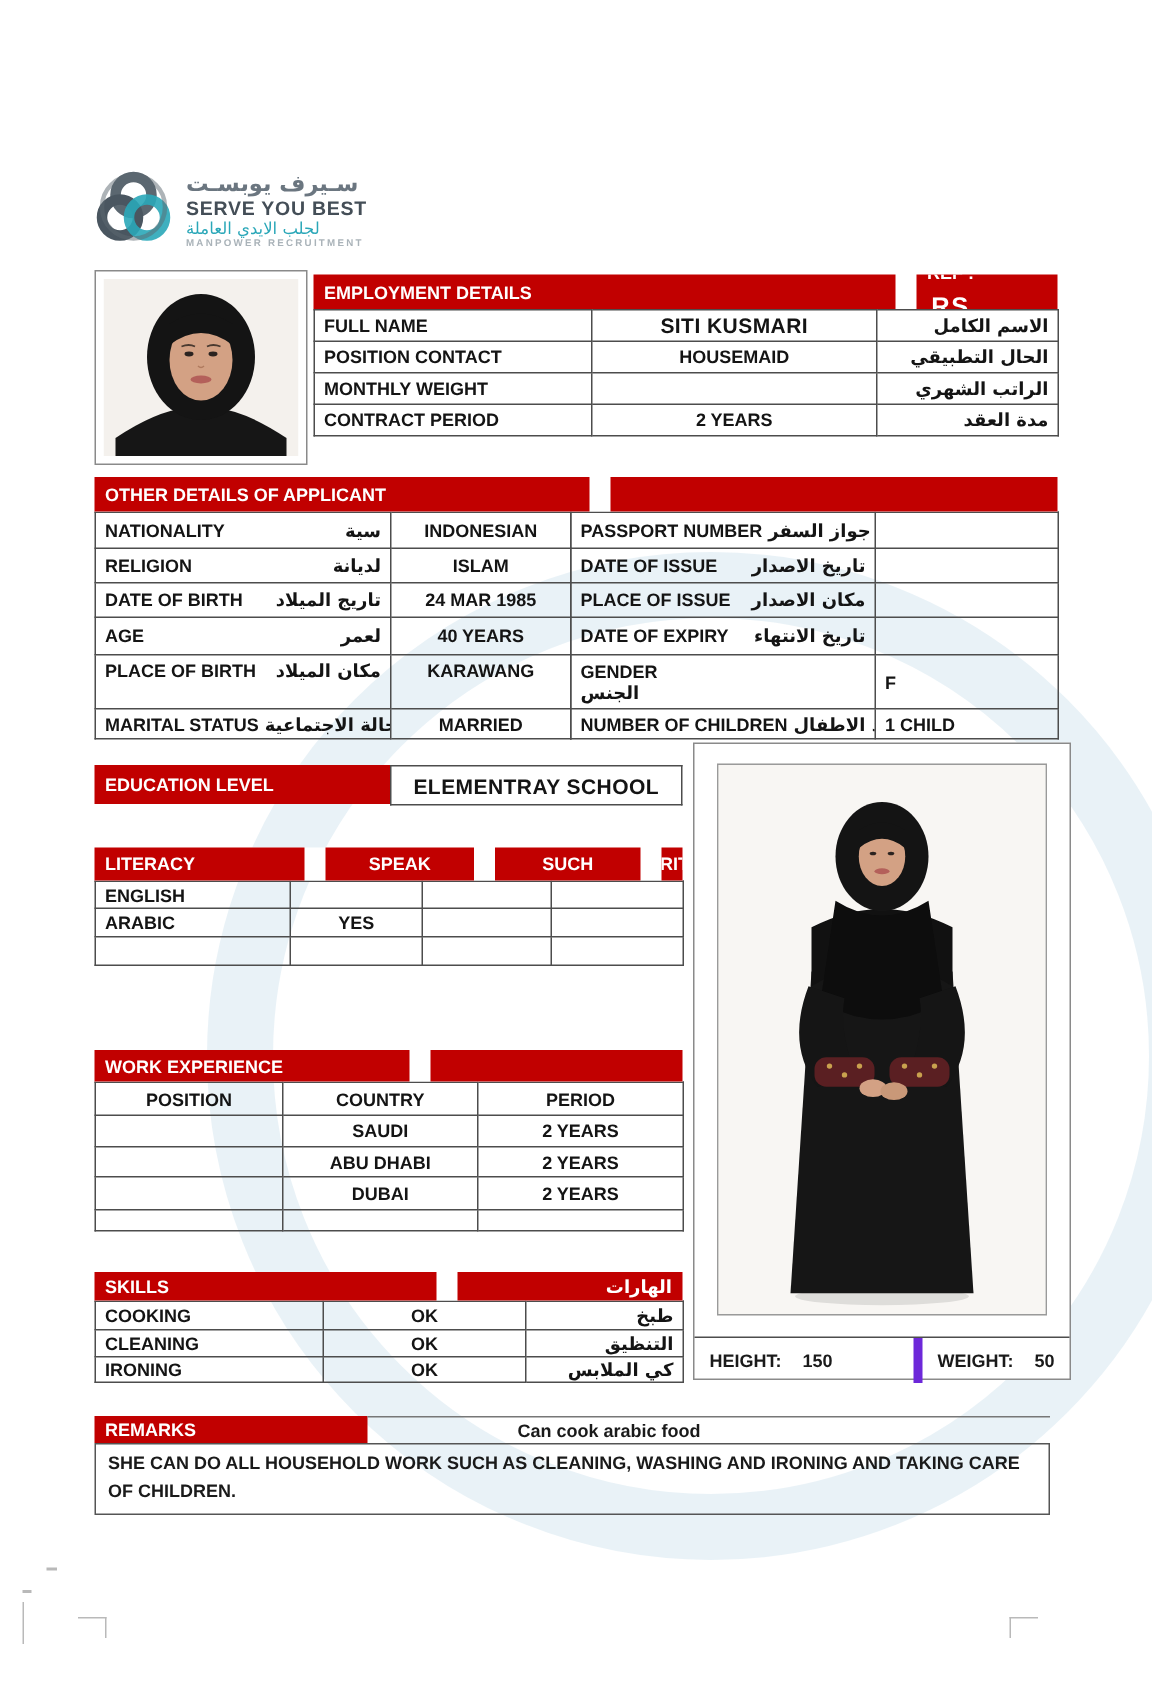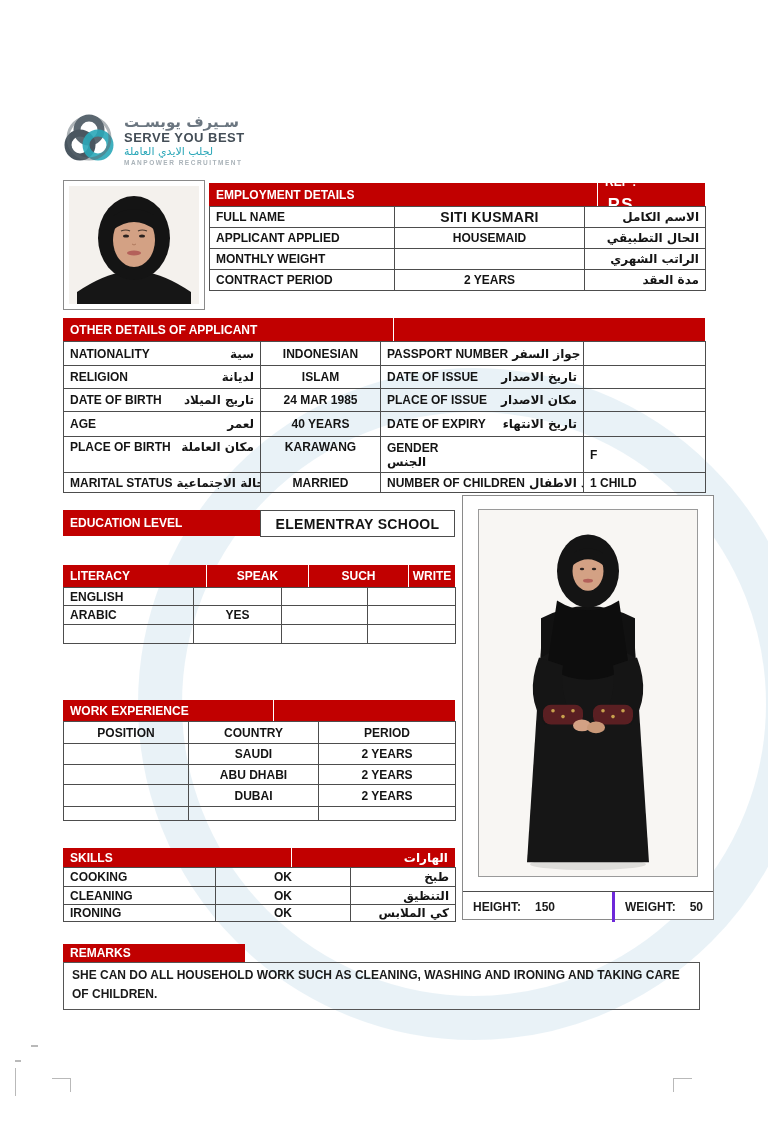--- a/index.html
+++ b/index.html
@@ -1,21 +1,21 @@
 <!DOCTYPE html>
 <html><head>
 <meta charset="utf-8">
 <style>
   html,body{margin:0;padding:0;background:#fff;}
   .page{position:relative;width:768px;height:1134px;background:#fff;overflow:hidden;
         font-family:"Liberation Sans",sans-serif;color:#1a1a1a;}
   .wm{position:absolute;left:138px;top:368px;width:584px;height:584px;border:44px solid #d7e8f1;
       border-radius:50%;opacity:.55;z-index:0;}
   
-  .bar{position:absolute;z-index:2;display:flex;background:#fff;gap:1px;}
+  .bar{position:absolute;z-index:2;display:flex;background:#fff;gap:14px;}
   .bar>div{background:#c10000;color:#fff;font-weight:bold;font-size:12px;display:flex;
            align-items:center;padding:0 7px;overflow:hidden;white-space:nowrap;}
   
   table{border-collapse:collapse;table-layout:fixed;position:absolute;z-index:1;background:transparent;}
   td{border:1px solid #4d4d4d;padding:0 6px;font-size:12px;font-weight:bold;color:#141414;
      overflow:hidden;white-space:nowrap;vertical-align:middle;}
   .lbl{text-align:left;}
   .val{text-align:center;}
   .vall{text-align:left;}
   .ar{text-align:right;direction:rtl;font-family:"DejaVu Sans",sans-serif;font-size:12px;}
@@ -37,21 +37,21 @@
   .headshot svg{display:block;width:100%;height:100%;}
   .bodypanel{position:absolute;left:462px;top:495px;width:252px;height:425px;background:#fff;
              border:1px solid #8a8a8a;box-sizing:border-box;z-index:3;}
   .bodyphoto{position:absolute;left:15px;top:13px;width:220px;height:368px;border:1px solid #9a9a9a;
              box-sizing:border-box;background:#f8f6f3;}
   .bodyphoto svg{display:block;width:100%;height:100%;}
   .hwrow{position:absolute;left:0;top:395px;width:250px;height:30px;border-top:1px solid #4d4d4d;
          display:flex;}
   .hwcell{display:flex;align-items:center;gap:14px;padding:0 10px;font-size:12px;font-weight:bold;
           box-sizing:border-box;}
-  .hwcell.h{width:155px;border-right:3px solid #6d28d9;}
+  .hwcell.h{width:155px;border-right:6px solid #6d28d9;}
   .hwcell.w{flex:1;}
   
   .remrow{position:absolute;left:63px;top:944px;width:637px;height:18px;display:flex;z-index:1;}
   .remlabel{width:182px;background:#c10000;color:#fff;font-weight:bold;font-size:12px;
             display:flex;align-items:center;padding:0 7px;box-sizing:border-box;}
   .remsummary{flex:1;display:flex;align-items:center;font-size:12px;font-weight:bold;
               padding-left:100px;border-top:1px solid #777;}
   .rembox{position:absolute;left:63px;top:962px;width:637px;height:48px;border:1px solid #555;
           box-sizing:border-box;font-size:12px;font-weight:bold;padding:3px 8px;line-height:1.55;
           z-index:1;background:transparent;}
@@ -117,21 +117,21 @@
         <col style="width:190px">
         <col style="width:121px">
       </colgroup>
     <tbody>
         <tr style="height:21px">
       <td class="lbl">FULL NAME</td>
       <td class="val big">SITI KUSMARI</td>
       <td class="ar">الاسم الكامل</td>
     </tr>
     <tr style="height:21px">
-      <td class="lbl">APPLICANT APPLIED</td>
+      <td class="lbl">POSITION CONTACT</td>
       <td class="val">HOUSEMAID</td>
       <td class="ar">الحال التطبيقي</td>
     </tr>
     <tr style="height:21px">
       <td class="lbl">MONTHLY WEIGHT</td>
       <td class="val"></td>
       <td class="ar">الراتب الشهري</td>
     </tr>
     <tr style="height:21px">
       <td class="lbl">CONTRACT PERIOD</td>
@@ -185,21 +185,21 @@
               <span class="en">AGE</span>
               <span class="arr">لعمر</span>
             </div>
           </td>
       <td class="val">40  YEARS</td>
     </tr>
     <tr style="height:36px">
       <td style="vertical-align:top;padding-top:3px;">
             <div class="split">
               <span class="en">PLACE OF BIRTH</span>
-              <span class="arr">مكان العاملة</span>
+              <span class="arr">مكان الميلاد</span>
             </div>
           </td>
       <td class="val" style="vertical-align:top;padding-top:3px;">KARAWANG</td>
     </tr>
     <tr style="height:20px">
       <td>
             <div class="split">
               <span class="en">MARITAL STATUS</span>
               <span class="arr">لحالة الاجتماعية</span>
             </div>
@@ -379,20 +379,21 @@
     <tr style="height:17px">
       <td class="lbl">IRONING</td>
       <td class="val">OK</td>
       <td class="ar">كي الملابس</td>
     </tr>
   </tbody>
     </table>
 
   <div class="remrow">
     <div class="remlabel">REMARKS</div>
+    <div class="remsummary">Can cook arabic food</div>
   </div>
   <div class="rembox">
     <span style="white-space:normal;">SHE CAN DO ALL HOUSEHOLD WORK SUCH AS CLEANING, WASHING AND IRONING AND TAKING CARE OF CHILDREN.</span>
   </div>
 
   <div class="bodypanel">
     <div class="bodyphoto">
       <svg viewBox="0 0 218 372" preserveAspectRatio="none">
         <rect x="0" y="0" width="218" height="372" fill="#f8f6f3"></rect>
         <ellipse cx="109" cy="360" rx="58" ry="6" fill="#000" opacity="0.10"></ellipse>

